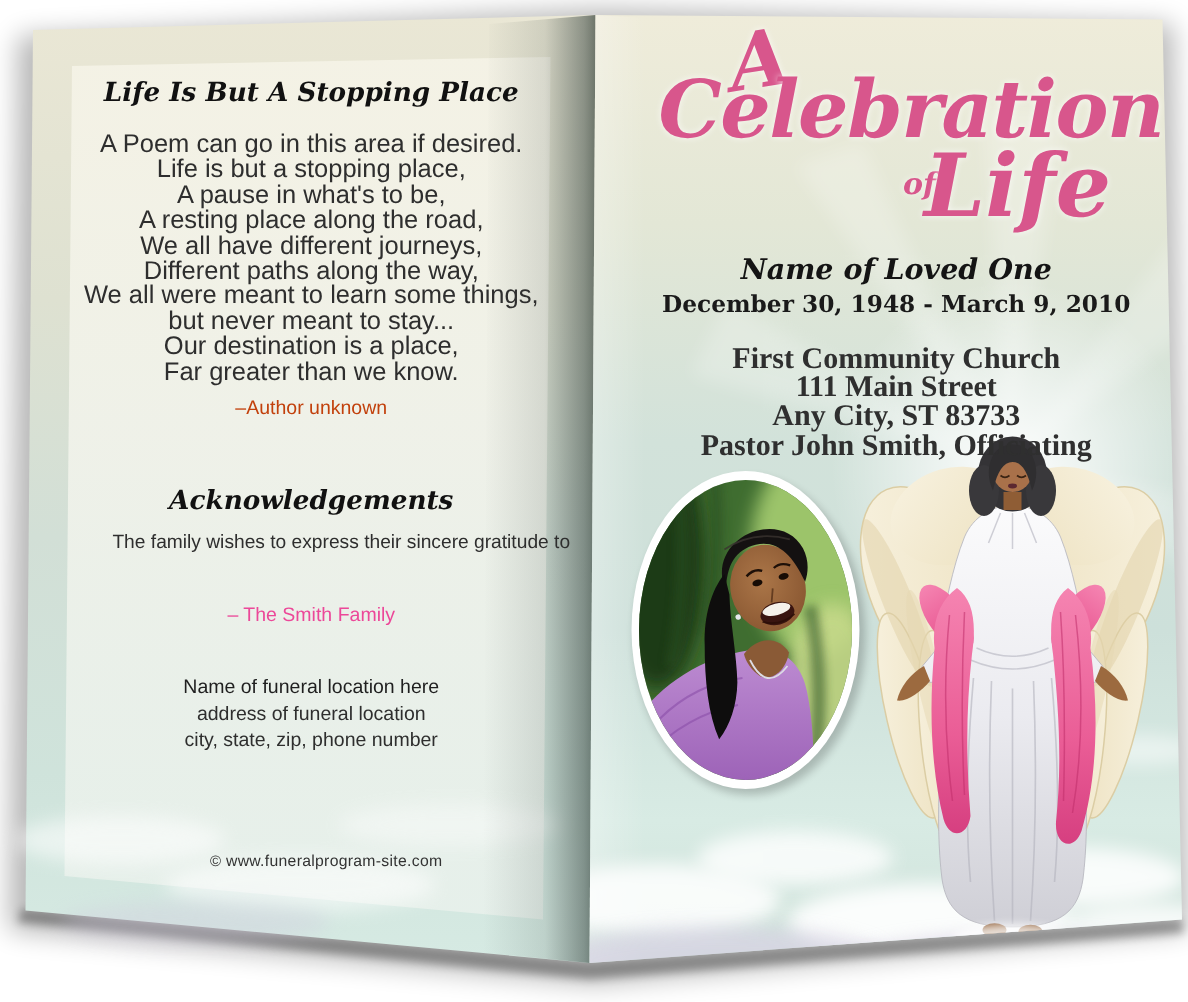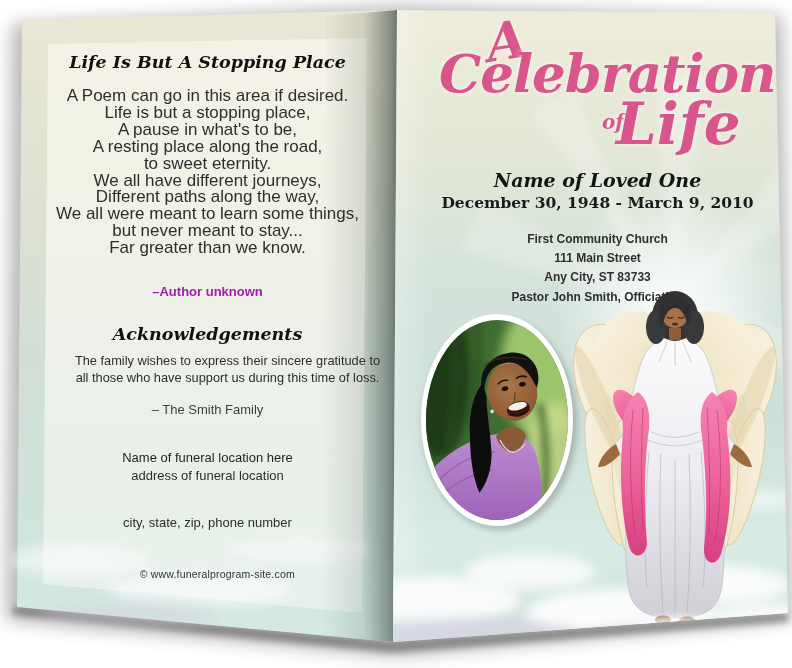--- a/index.html
+++ b/index.html
@@ -3,41 +3,41 @@
 <meta charset="utf-8">
 <style>
   html,body{margin:0;padding:0;background:#ffffff;}
   #canvas{position:relative;width:792px;height:668px;overflow:hidden;background:#ffffff;
           font-family:"Liberation Sans",sans-serif;}
   #bg{position:absolute;left:0;top:0;z-index:0;}
   .txt{position:absolute;z-index:2;text-align:center;color:#2b2b2b;}
   
   .poem-title{left:50px;top:52px;width:315px;font:italic bold 17.5px "DejaVu Serif",serif;color:#111;}
   .poem{left:50px;top:88px;width:315px;font-size:17px;line-height:16.9px;color:#2e2e2e;}
-  .author{left:50px;top:284px;width:315px;font-size:13px;color:#a21caf;font-weight:bold;}
+  .author{left:50px;top:264px;width:315px;font-size:13px;color:#c2410c;}
   .ack-title{left:50px;top:324px;width:315px;font:italic bold 17.5px "DejaVu Serif",serif;color:#111;}
   .ack{left:50px;top:353px;width:315px;font-size:12.8px;line-height:16.9px;color:#2e2e2e;margin-left:20px;}
   .ack div{white-space:nowrap;}
-  .signature{left:50px;top:402px;width:315px;font-size:13px;color:#404040;}
+  .signature{left:50px;top:402px;width:315px;font-size:13px;color:#ec4899;}
   .loc-name{left:50px;top:450px;width:315px;font-size:13px;font-weight:normal;color:#1f1f1f;}
   .loc-addr{left:50px;top:468px;width:315px;font-size:13px;color:#2e2e2e;}
-  .loc-city{left:50px;top:485px;width:315px;font-size:13px;color:#2e2e2e;margin-top:30px;}
+  .loc-city{left:50px;top:485px;width:315px;font-size:13px;color:#2e2e2e;}
   .footer{left:60px;top:568px;width:315px;font-size:10.5px;letter-spacing:.2px;color:#333;}
   .footer .cp{font-size:10px;margin-right:3px;}
   
   .script{position:absolute;z-index:2;font-family:"DejaVu Serif",serif;font-style:italic;font-weight:bold;
           color:#d8568c;text-shadow:0 0 5px rgba(255,255,255,.75);text-align:center;}
   .title-a{left:486px;top:10px;font-size:52px;transform:rotate(-9deg);}
   .title-celebration{left:439px;top:42px;width:322px;font-size:53px;letter-spacing:-1px;}
   .title-of{left:578px;top:110px;font-size:20px;margin-left:24px;}
   .title-life{left:616px;top:90px;font-size:58px;}
   .loved-name{left:420px;top:169px;width:355px;font:italic bold 19px "DejaVu Serif",serif;color:#141414;}
   .dates{left:420px;top:193px;width:355px;font:bold 15.5px "DejaVu Serif",serif;color:#1a1a1a;}
-  .church{left:420px;top:230px;width:355px;font-family:Liberation Sans, sans-serif;font-weight:600;
-          font-size:12px;line-height:19.2px;color:#2f2f2f;}
+  .church{left:420px;top:230px;width:355px;font-family:Liberation Serif, serif;font-weight:600;
+          font-size:20px;line-height:19.2px;color:#2f2f2f;}
 </style>
 </head>
 <body>
 
 <div id="canvas">
 
 <svg id="bg" width="792" height="668" viewBox="0 0 792 668">
   <defs>
     <linearGradient id="leftSheet" x1="0" y1="0" x2="0" y2="1">
       <stop offset="0" stop-color="#eae7d5"></stop>
@@ -233,32 +233,31 @@
     </g>
   </g>
 </svg>
 
   <div class="txt poem-title">Life Is But A Stopping Place</div>
   <div class="txt poem">
     <div>A Poem can go in this area if desired.</div>
     <div>Life is but a stopping place,</div>
     <div>A pause in what's to be,</div>
     <div>A resting place along the road,</div>
-    <div>to sweet eternity.</div>
     <div>We all have different journeys,</div>
     <div>Different paths along the way,</div>
     <div>We all were meant to learn some things,</div>
     <div>but never meant to stay...</div>
+    <div>Our destination is a place,</div>
     <div>Far greater than we know.</div>
   </div>
   <div class="txt author">–Author unknown</div>
   <div class="txt ack-title">Acknowledgements</div>
   <div class="txt ack">
     <div>The family wishes to express their sincere gratitude to</div>
-    <div>all those who have support us during this time of loss.</div>
   </div>
   <div class="txt signature">– The Smith Family</div>
   <div class="txt loc-name">Name of funeral location here</div>
   <div class="txt loc-addr">address of funeral location</div>
   <div class="txt loc-city">city, state, zip, phone number</div>
   <div class="txt footer">
     <span class="cp">©</span><span>www.funeralprogram-site.com</span>
   </div>
 
   <div class="script title-a">A</div>

